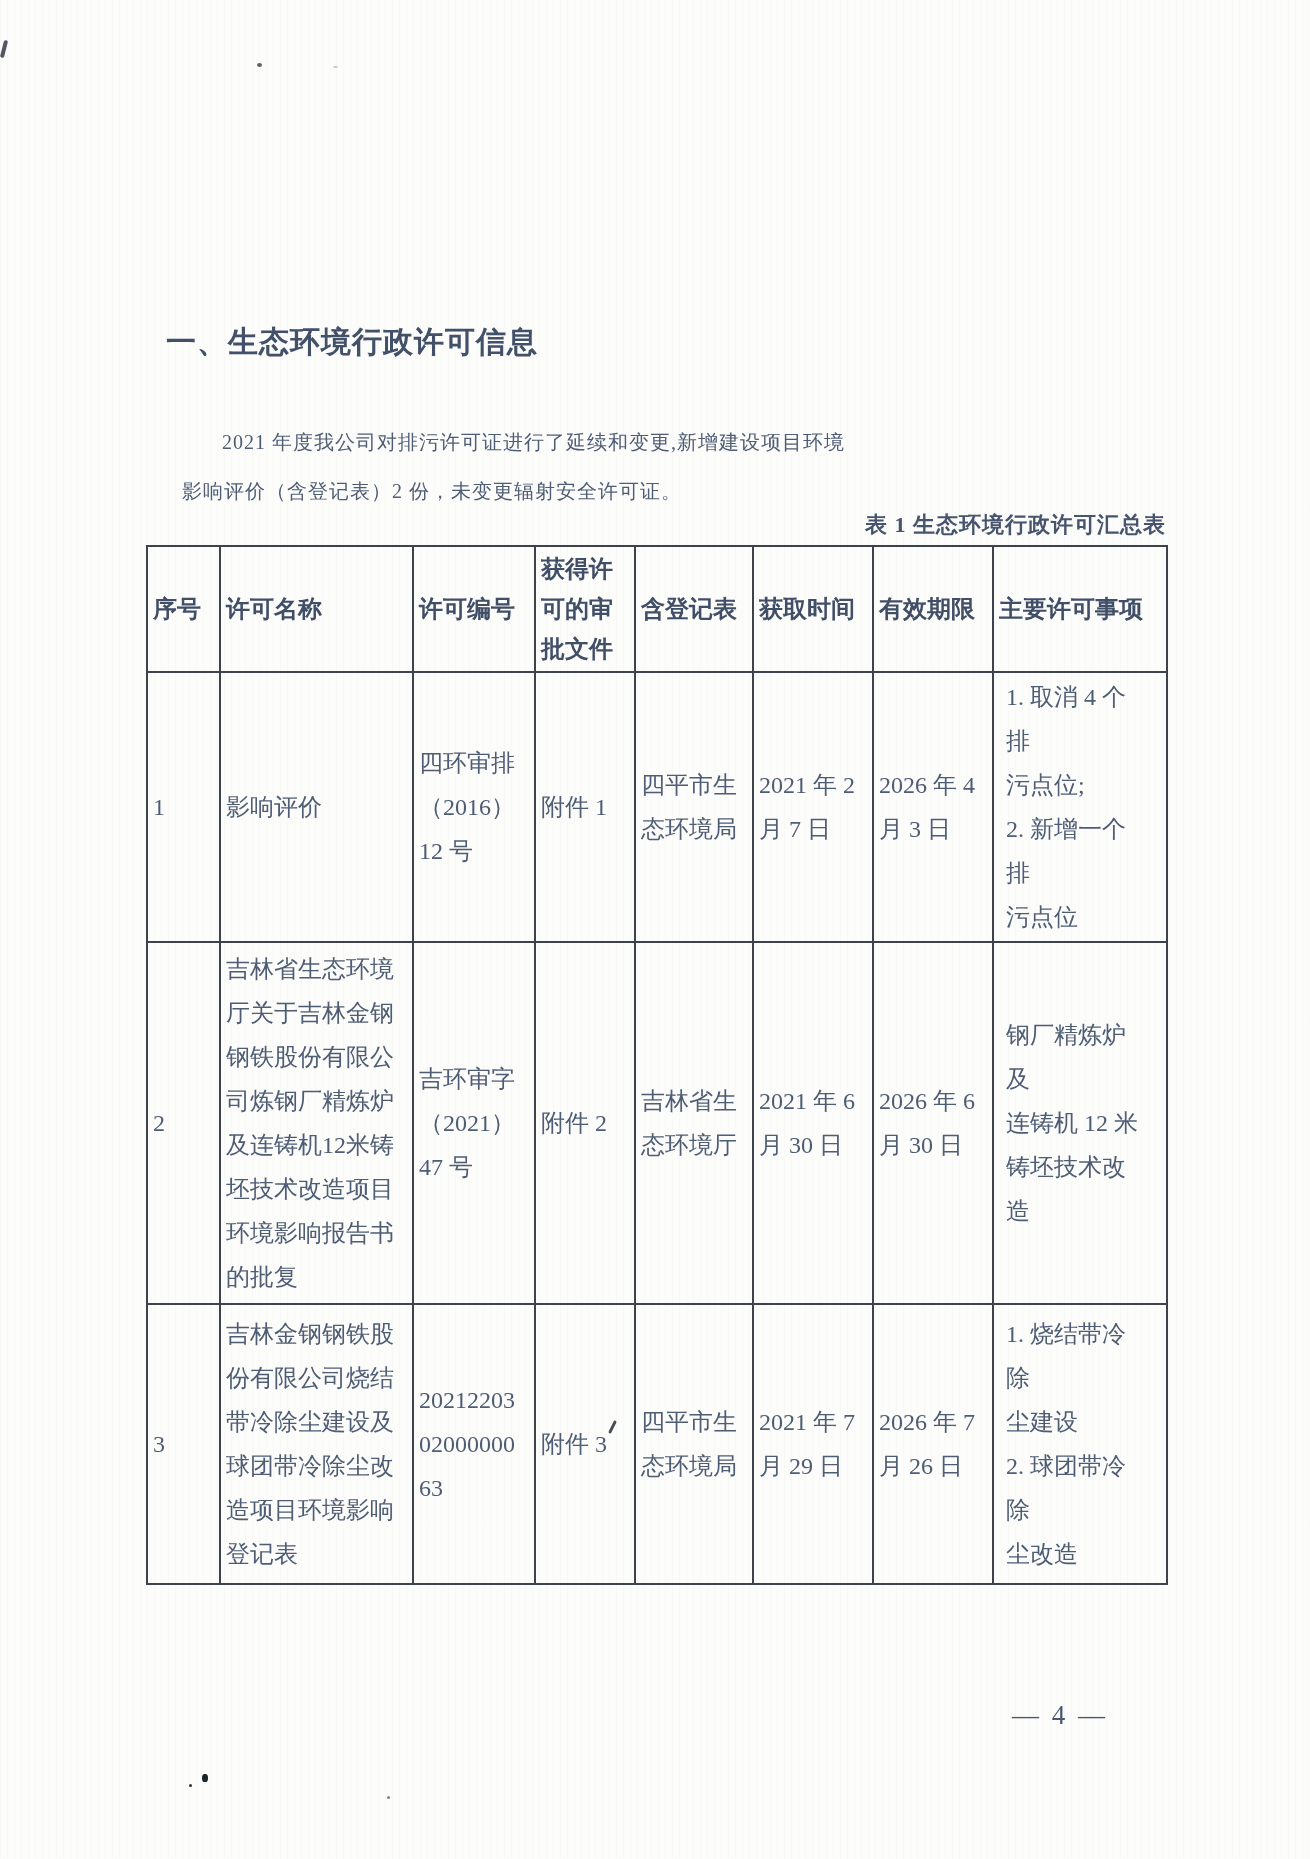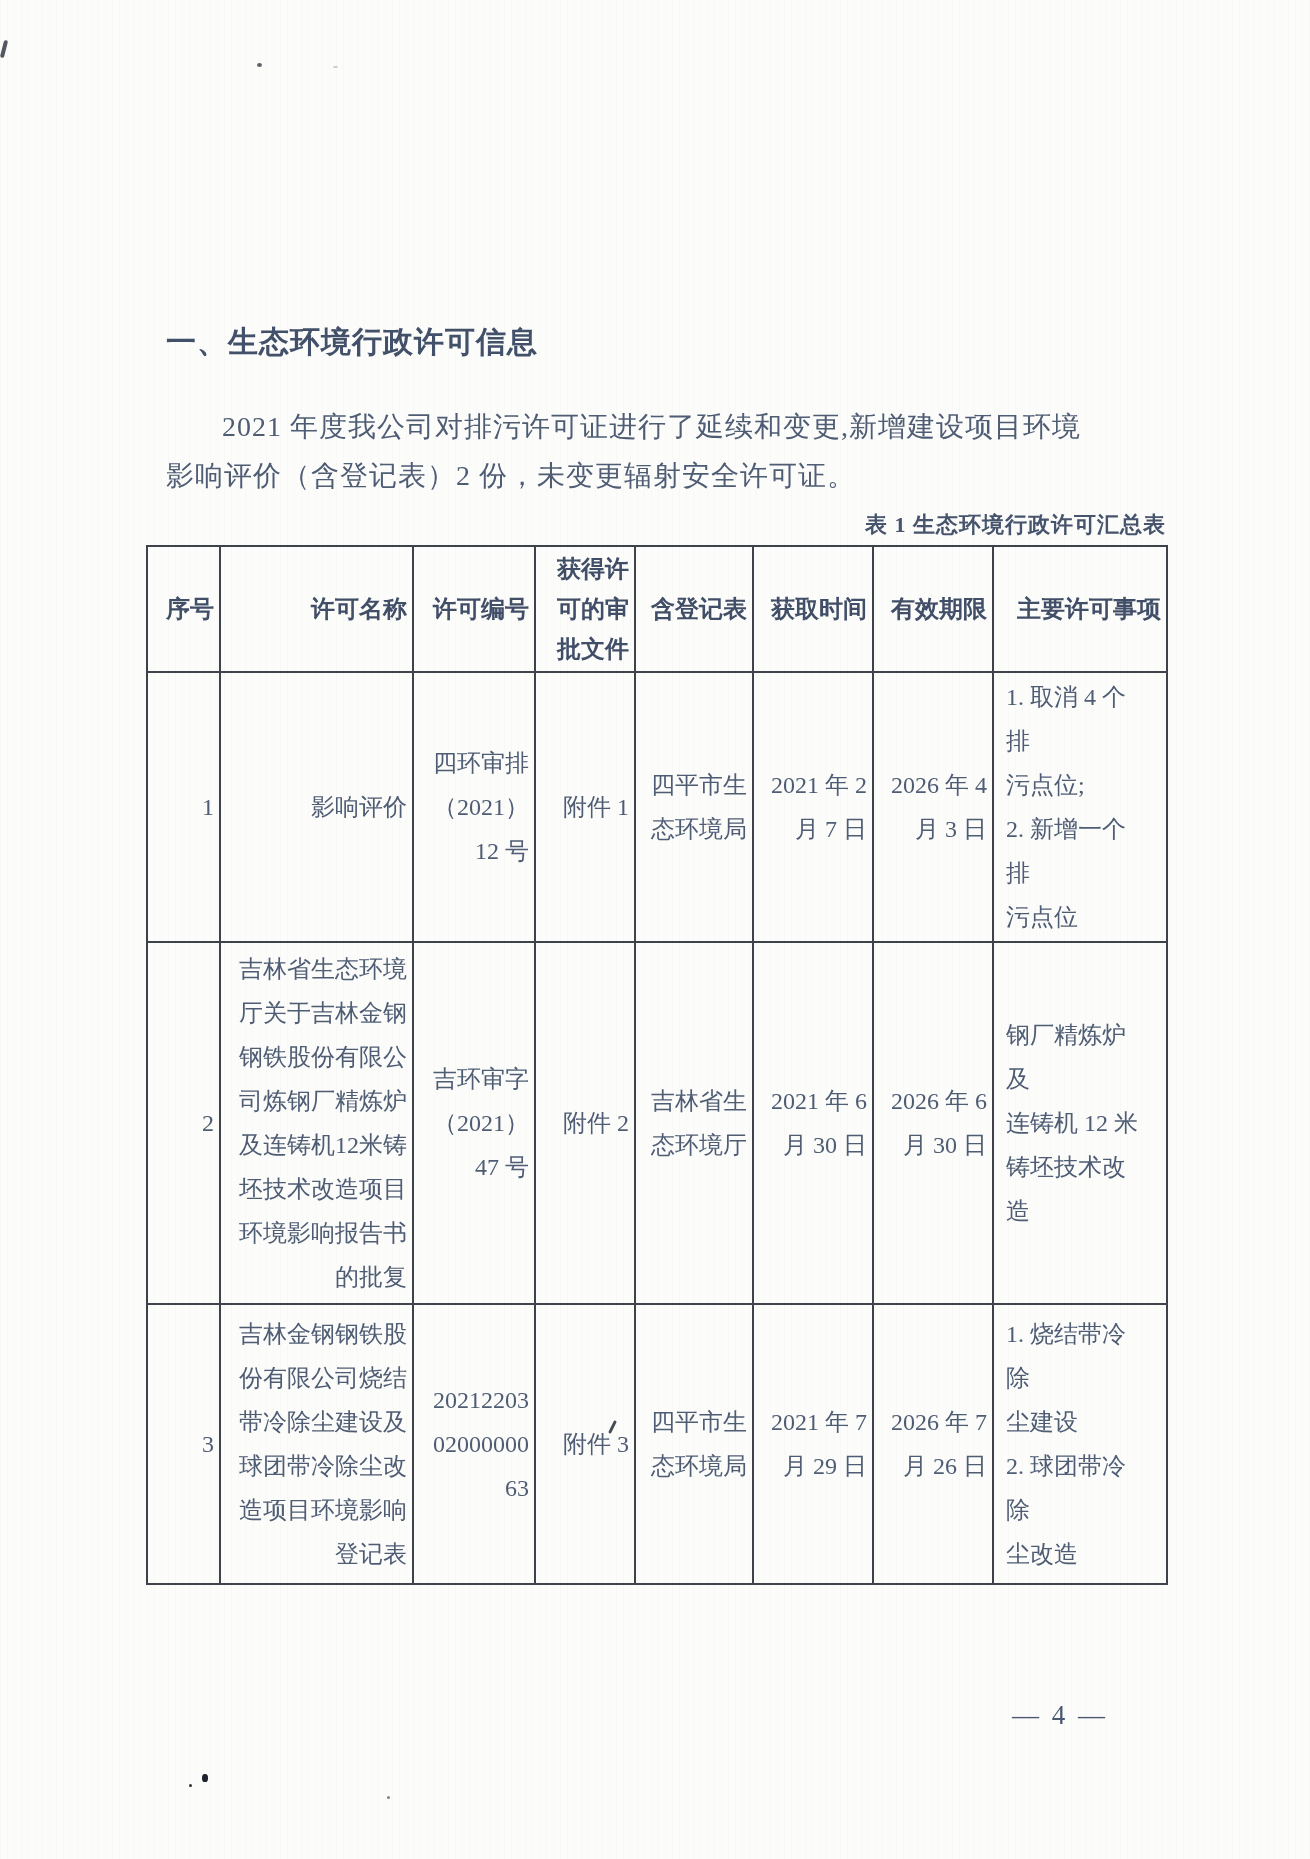--- a/index.html
+++ b/index.html
@@ -21,36 +21,36 @@
     letter-spacing:2px;margin:0;white-space:pre;
   }
   .section-heading{
     position:absolute;left:166px;top:322px;
     font-family:"Liberation Sans", sans-serif;
     font-size:30px;font-weight:bold;color:#42506a;
     letter-spacing:1px;margin:0;white-space:pre;
   }
   .intro-paragraph{
     position:absolute;left:166px;top:402px;width:1002px;
-    font-size:28px;line-height:49px;letter-spacing:1px;
-    color:#4e5c74;margin:0;
+    font-size:20px;line-height:49px;letter-spacing:1px;
+    color:#4e5c74;margin:16px;
     white-space:pre-line;text-indent:2em;text-align:justify;
   }
   .table-caption{
     position:absolute;left:146px;top:510px;width:1020px;
     text-align:right;font-size:22px;font-weight:bold;
     letter-spacing:1px;color:#47546d;
   }
   table.permits{
     position:absolute;left:146px;top:545px;
     border-collapse:collapse;table-layout:fixed;width:1020px;
   }
   table.permits th, table.permits td{
     border:2px solid #3d424b;
-    vertical-align:middle;text-align:right;
+    vertical-align:middle;text-align:left;
     white-space:pre-line;
     padding:2px 5px;
     font-size:24px;color:#4e5c74;
     line-height:44px;
     overflow:hidden;
   }
   table.permits th{
     font-weight:bold;color:#414e67;line-height:40px;
   }
   tr.hdr{height:123px;}
@@ -107,21 +107,21 @@
         <th>获取时间</th>
         <th>有效期限</th>
         <th>主要许可事项</th>
       </tr>
     </thead>
     <tbody>
       <tr class="r1">
         <td>1</td>
         <td>影响评价</td>
         <td>四环审排
-（2021）
+（2016）
 12 号</td>
         <td>附件 1</td>
         <td>四平市生
 态环境局</td>
         <td>2021 年 2
 月 7 日</td>
         <td>2026 年 4
 月 3 日</td>
         <td>1. 取消 4 个排
 污点位;

